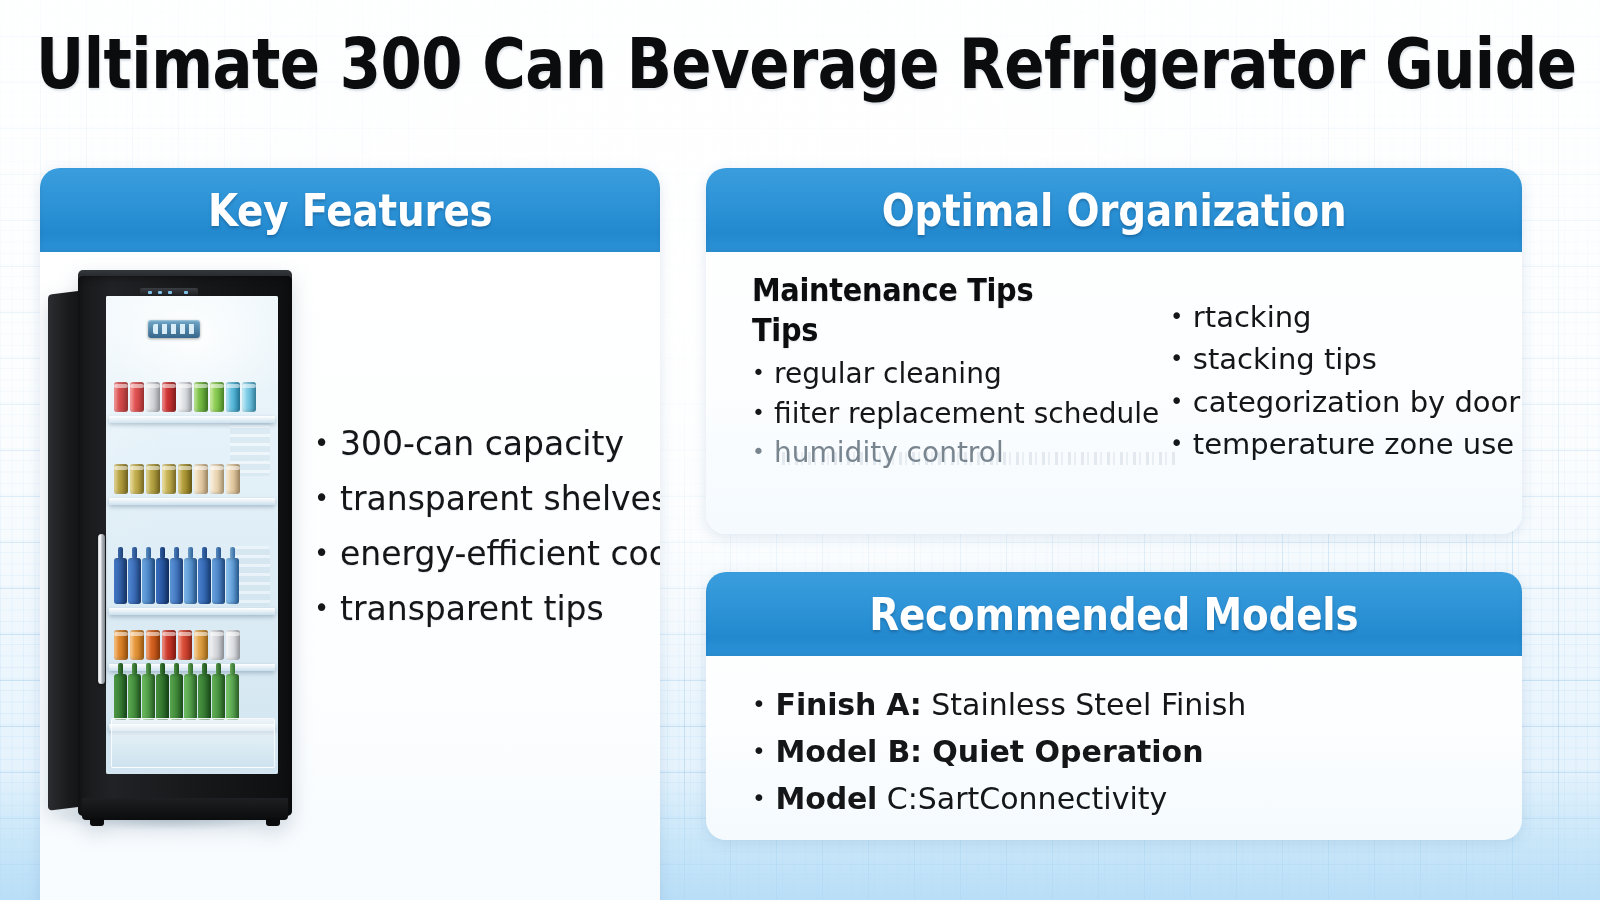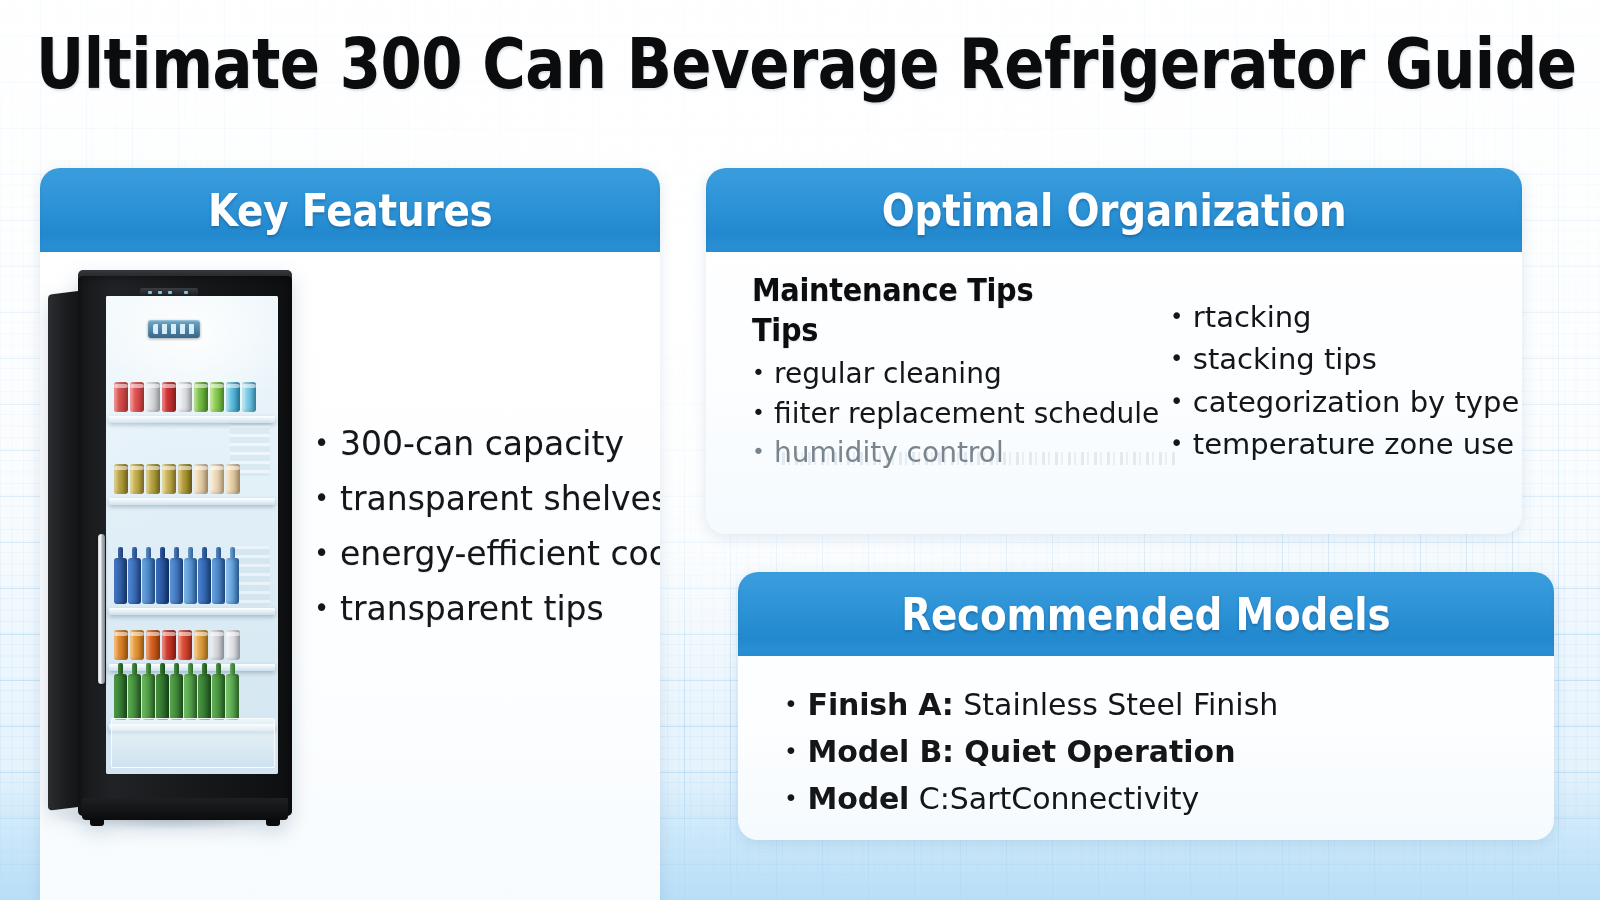--- a/index.html
+++ b/index.html
@@ -78,21 +78,21 @@
     letter-spacing:-0.2px;
     transform:scaleX(.96);
     text-shadow:0 2px 3px rgba(12,60,100,.38);
     white-space:nowrap;
   }
   .card-body{position:relative;}
 
   
   #card-key-features{left:40px;top:168px;width:620px;height:872px;}
   #card-optimal{left:706px;top:168px;width:816px;height:366px;}
-  #card-models{left:738px;top:572px;width:816px;height:268px;}
+  #card-models{left:706px;top:572px;width:816px;height:268px;}
 
   
   .kf-body{display:flex;height:588px;}
   .kf-photo{position:relative;width:268px;flex:none;}
   .kf-list{
     flex:1;display:flex;flex-direction:column;justify-content:center;
     padding:0 4px 28px 6px;
   }
 
   
@@ -417,21 +417,21 @@
           <li>
             <span class="dot">•</span>
             <span class="txt">rtacking</span>
           </li>
           <li>
             <span class="dot">•</span>
             <span class="txt">stacking tips</span>
           </li>
           <li>
             <span class="dot">•</span>
-            <span class="txt">categorization by type</span>
+            <span class="txt">categorization by door</span>
           </li>
           <li>
             <span class="dot">•</span>
             <span class="txt">temperature zone use</span>
           </li>
         </ul>
       </div>
 
       <div class="ghostline"></div>
     </div>

